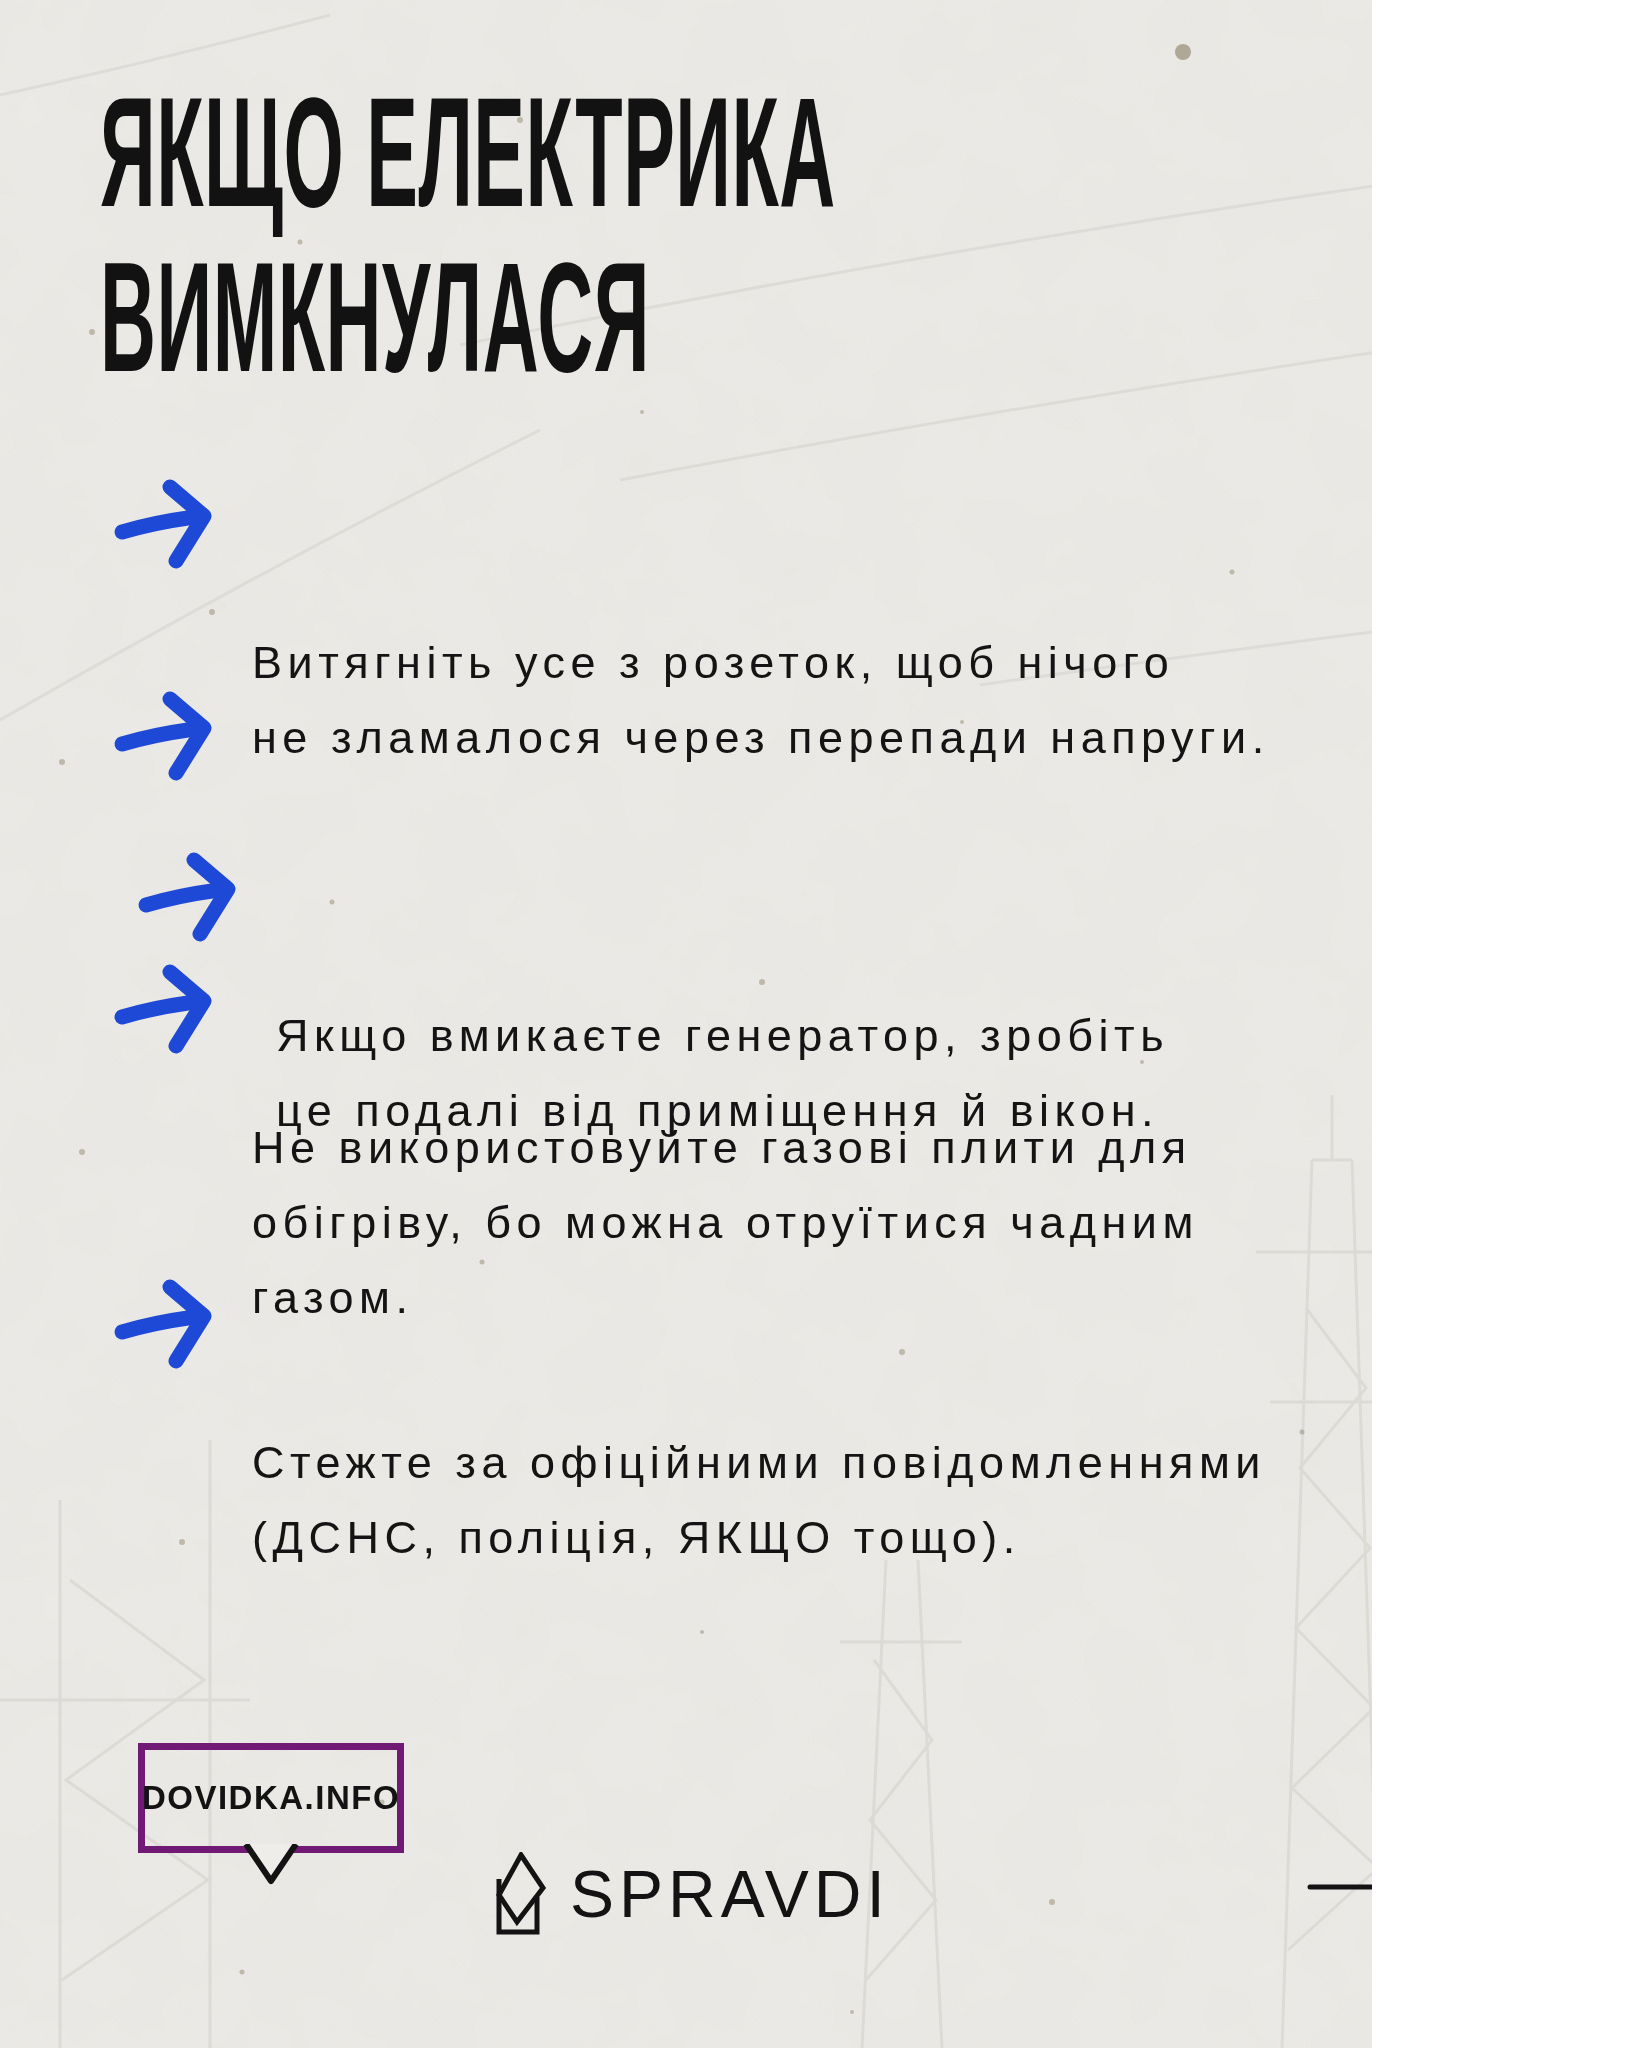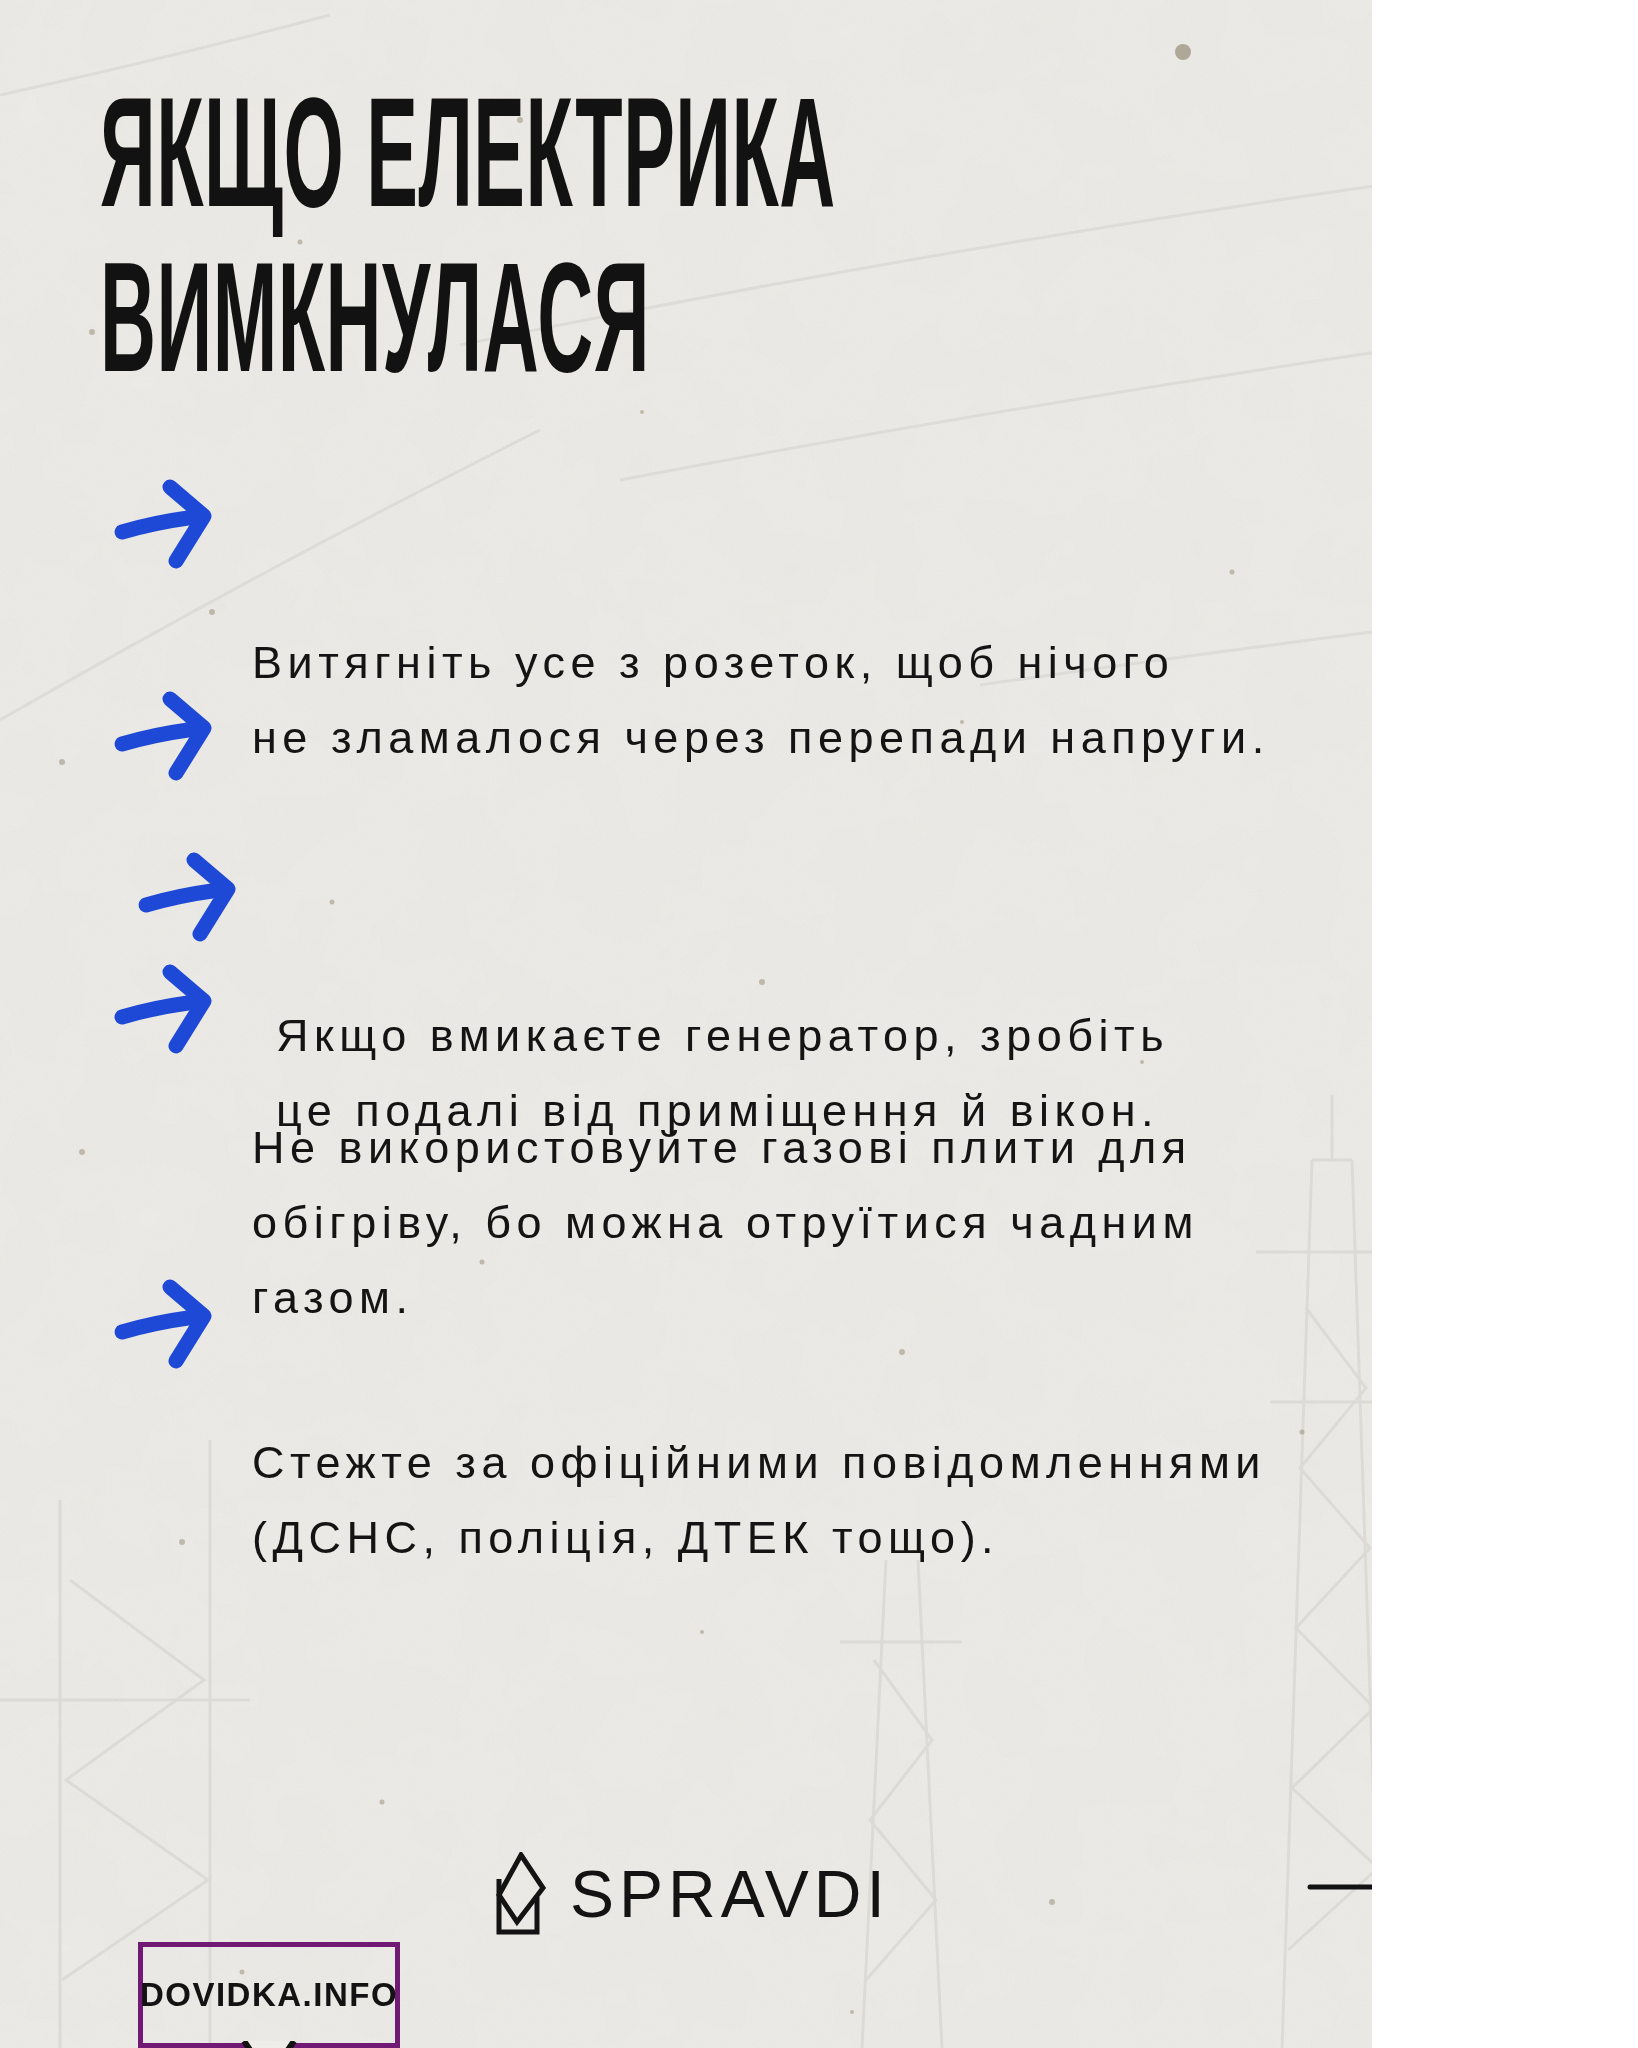--- a/index.html
+++ b/index.html
@@ -46,23 +46,23 @@
   }
   .item-1{top:475px;}
   .item-2{top:687px;}
   .item-3{top:848px;margin-left:24px;}
   .item-4{top:960px;}
   .item-5{top:1275px;}
 
   
   .badge{
     position:absolute;
-    left:138px;top:1942px;
+    left:138px;top:1743px;
     width:252px;height:96px;
-    border:5px solid #701a75;
+    border:7px solid #701a75;
     display:flex;align-items:center;justify-content:center;
     font-size:33px;font-weight:700;letter-spacing:1.5px;
     background:transparent;
   }
   .badge-tail{
     position:absolute;
     left:50%;margin-left:-28px;
     top:94px;
     width:56px;height:46px;
   }
@@ -222,21 +222,21 @@
       </div>
 
       <div class="item item-5">
         <svg class="arrow" viewBox="0 0 122 96">
           <g stroke="#1e49d6" stroke-width="15" stroke-linecap="round" stroke-linejoin="round" fill="none">
             <path d="M10 57 C 34 50, 54 46, 76 43"></path>
             <path d="M58 12 L92 41 L64 86"></path>
           </g>
         </svg>
         <span>Стежте за офіційними повідомленнями
-(ДСНС, поліція, ДТЕК тощо).</span>
+(ДСНС, поліція, ЯКЩО тощо).</span>
       </div>
 
     </div>
 
     <div>
 
       <div class="badge">
         <span>DOVIDKA.INFO</span>
         <svg class="badge-tail" viewBox="0 0 56 46">
           <path d="M3 0 L28 37 L53 0" fill="#efede9" stroke="none"></path>

